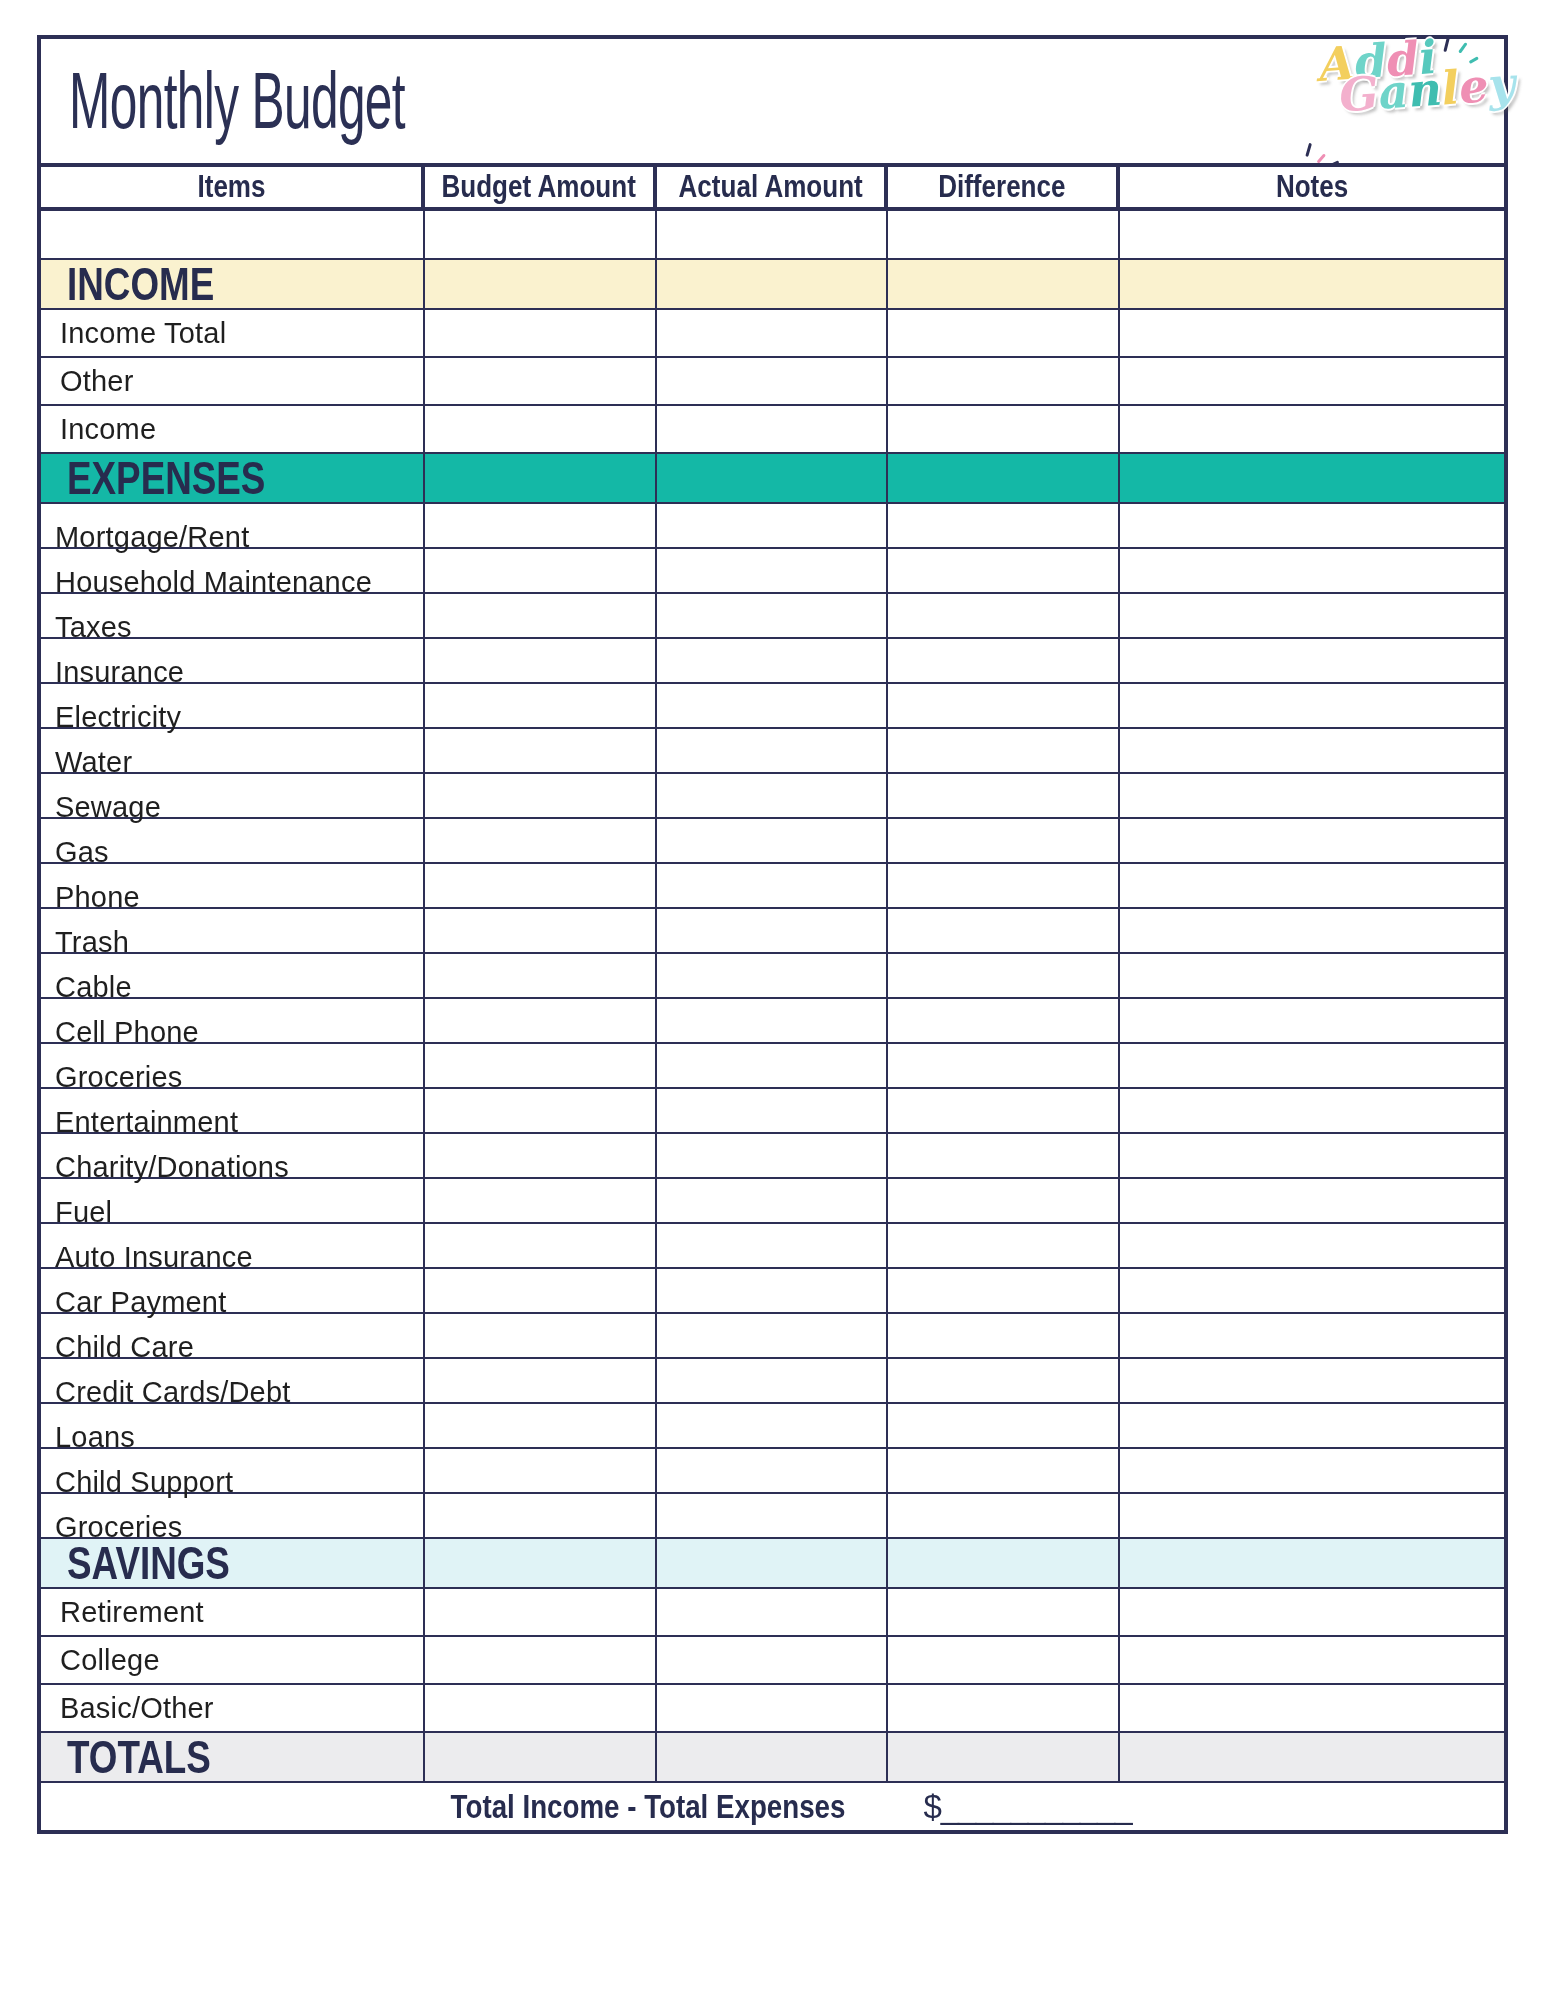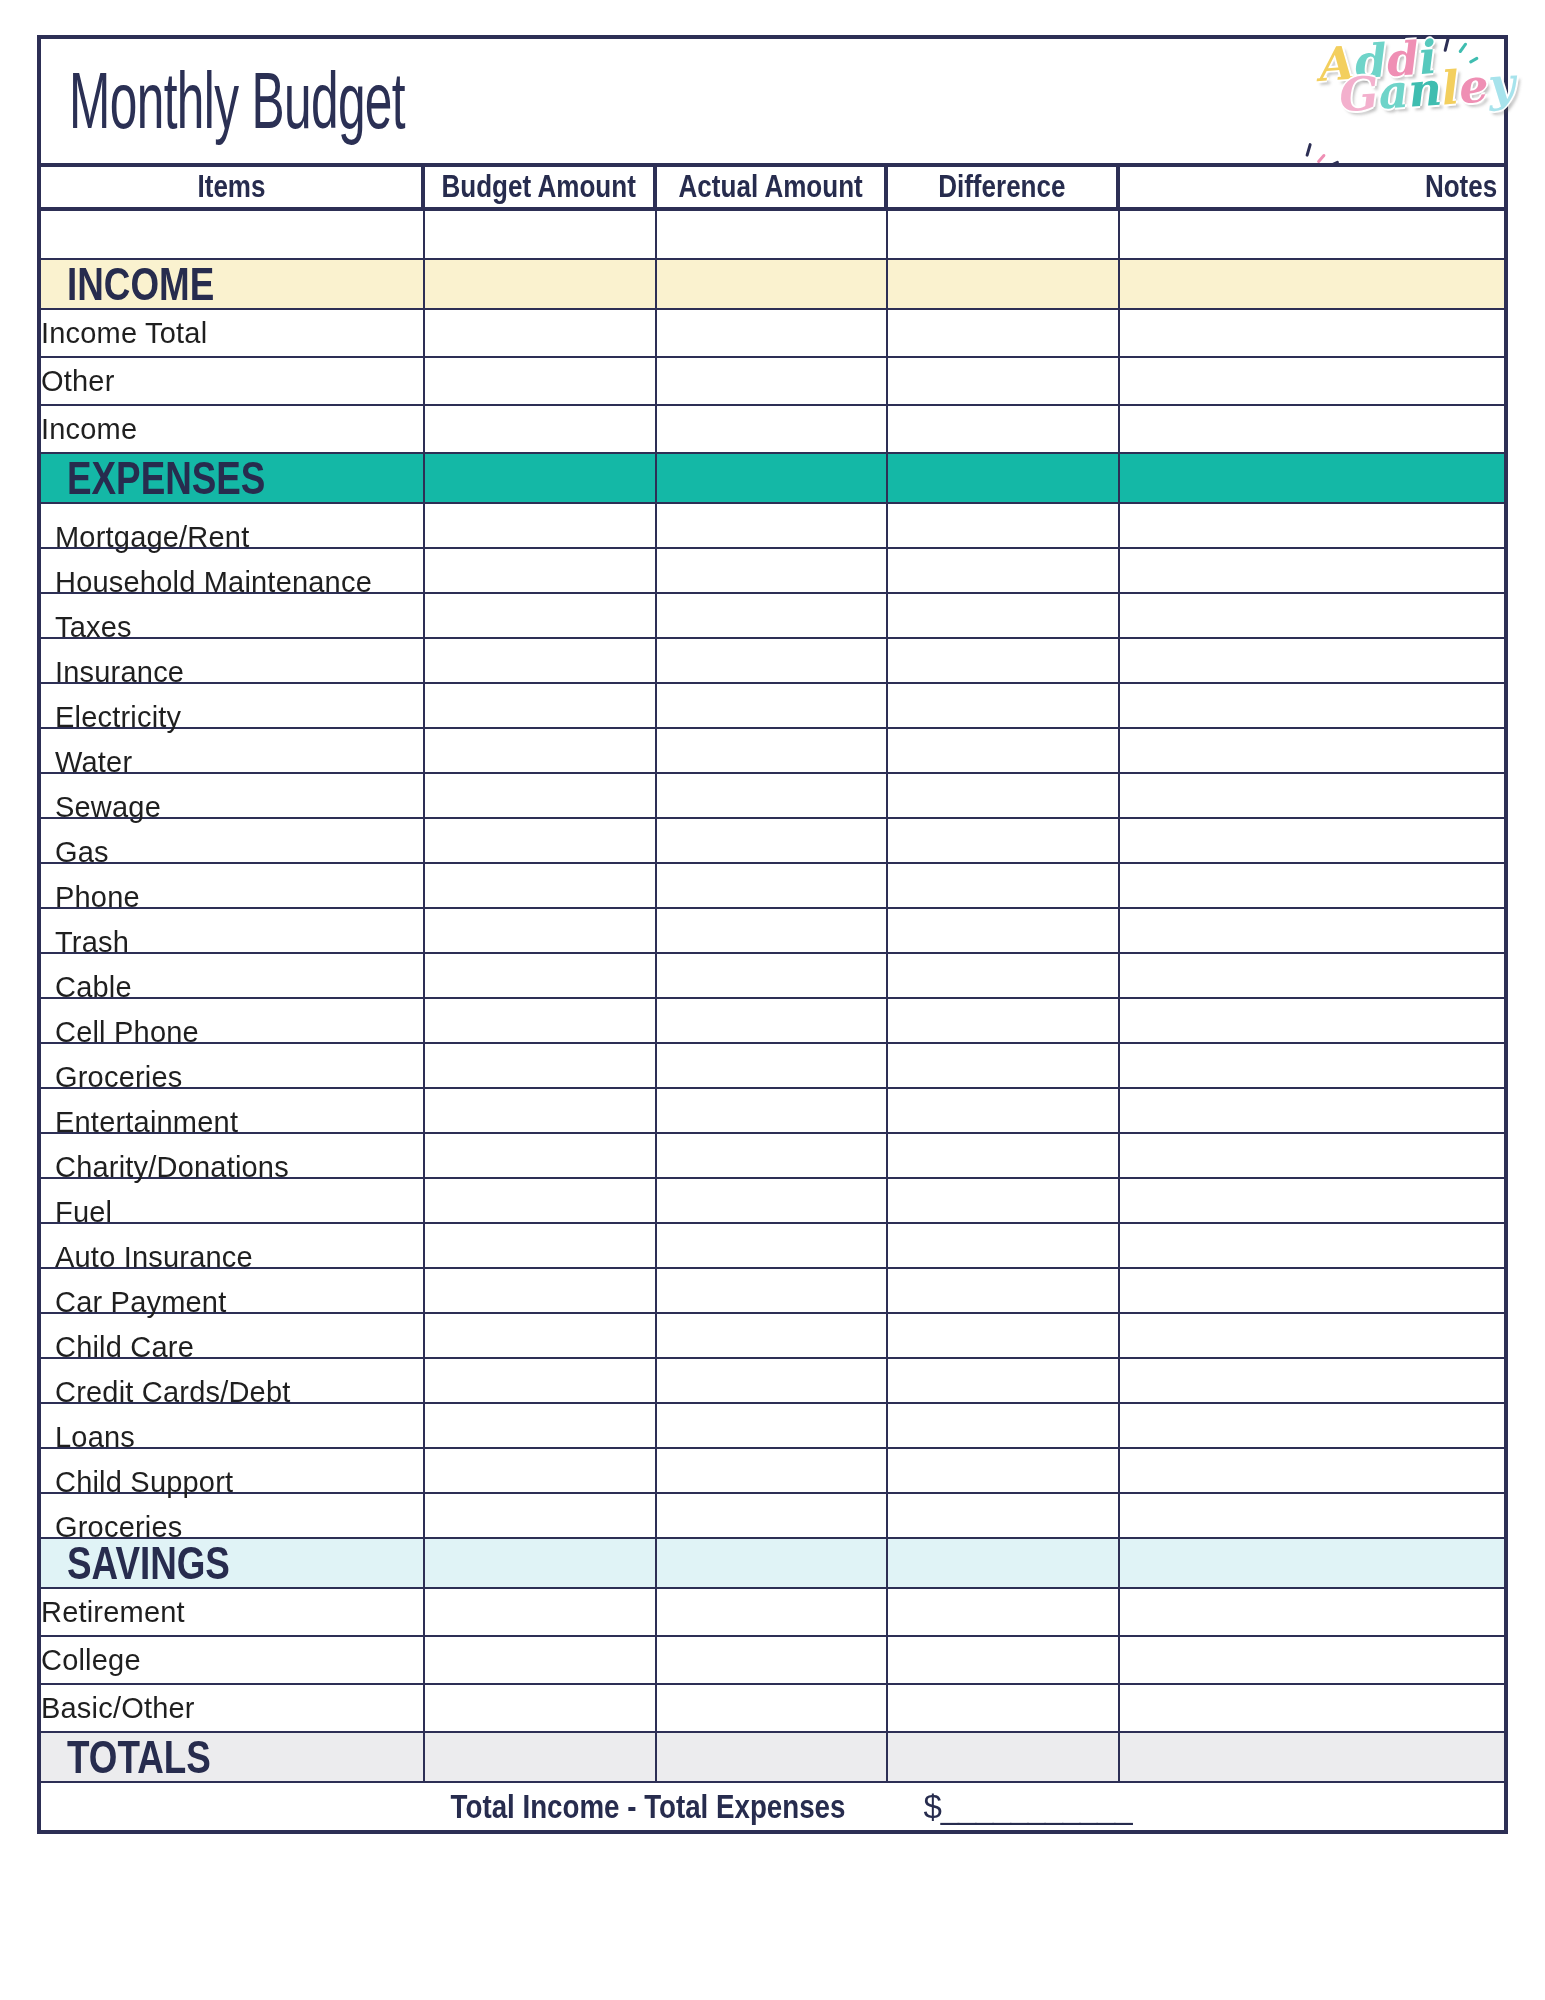--- a/index.html
+++ b/index.html
@@ -54,34 +54,34 @@
   .cols{
     display:grid;
     grid-template-columns:384px 232px 231px 232px auto;
   }
   
   .grid-header{height:44px;border-bottom:4px solid var(--navy);}
   .hcell{
     border-right:4px solid var(--navy);
     display:flex;align-items:center;justify-content:center;overflow:visible;
   }
-  .hcell:last-child{border-right:none;justify-content:flex-end;}
+  .hcell:last-child{border-right:none;}
   .hcell .ctext{
     font-weight:700;font-size:31px;color:var(--heading);
     transform:scaleX(.84);white-space:nowrap;
   }
   
   .row{border-bottom:2px solid var(--navy);}
   .row .cell{border-right:2px solid var(--navy);height:100%;}
   .row .cell:last-child{border-right:none;}
   .spacer-row{height:49px;}
   .row-income,.row-savings{height:48px;}
   .row-expenses{height:45px;text-align:right;}
   .label-cell{display:flex;overflow:visible;}
-  .row-income .label-cell,.row-savings .label-cell{align-items:center;}
+  .row-income .label-cell,.row-savings .label-cell{align-items:center;padding-left:19px;}
   .row-expenses .label-cell{align-items:flex-end;padding-left:14px;}
   .lbl{font-size:29px;color:var(--ink);letter-spacing:.2px;white-space:nowrap;}
   .row-expenses .lbl{position:relative;bottom:-7px;z-index:2;}
   
   .band{height:50px;border-bottom:2px solid var(--navy);}
   .band .cell{border-right:2px solid var(--navy);height:100%;}
   .band .cell:last-child{border-right:none;}
   .band .label-cell{align-items:center;padding-left:26px;}
   .band-label{
     font-weight:700;font-size:46px;color:var(--heading);line-height:1;

